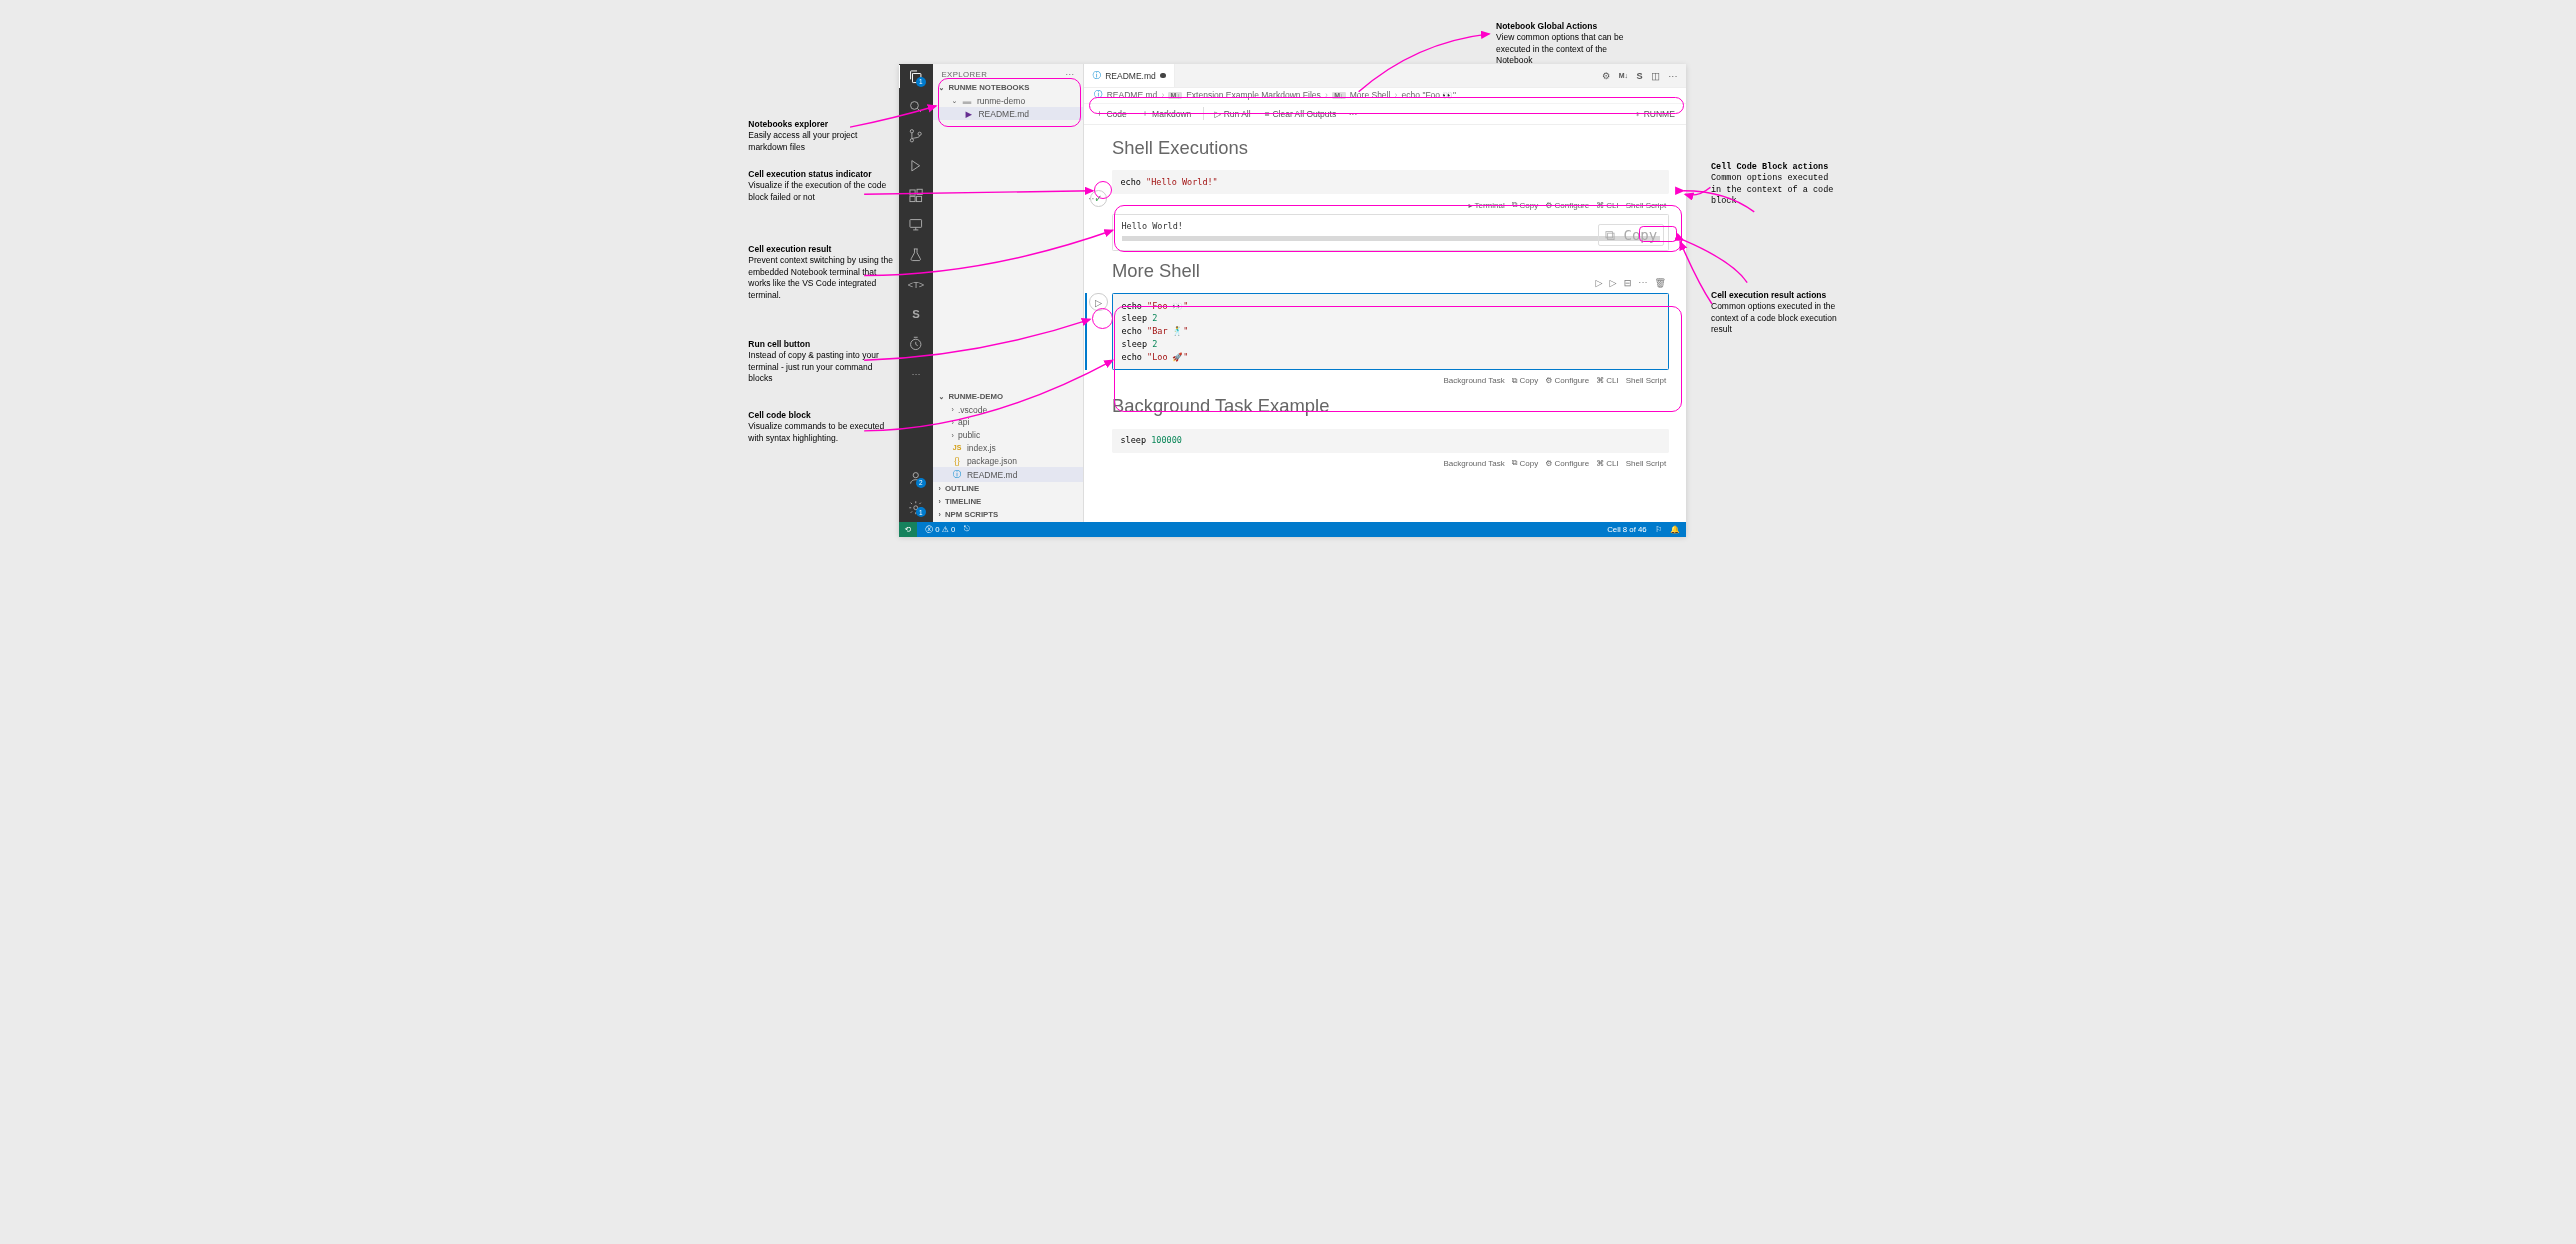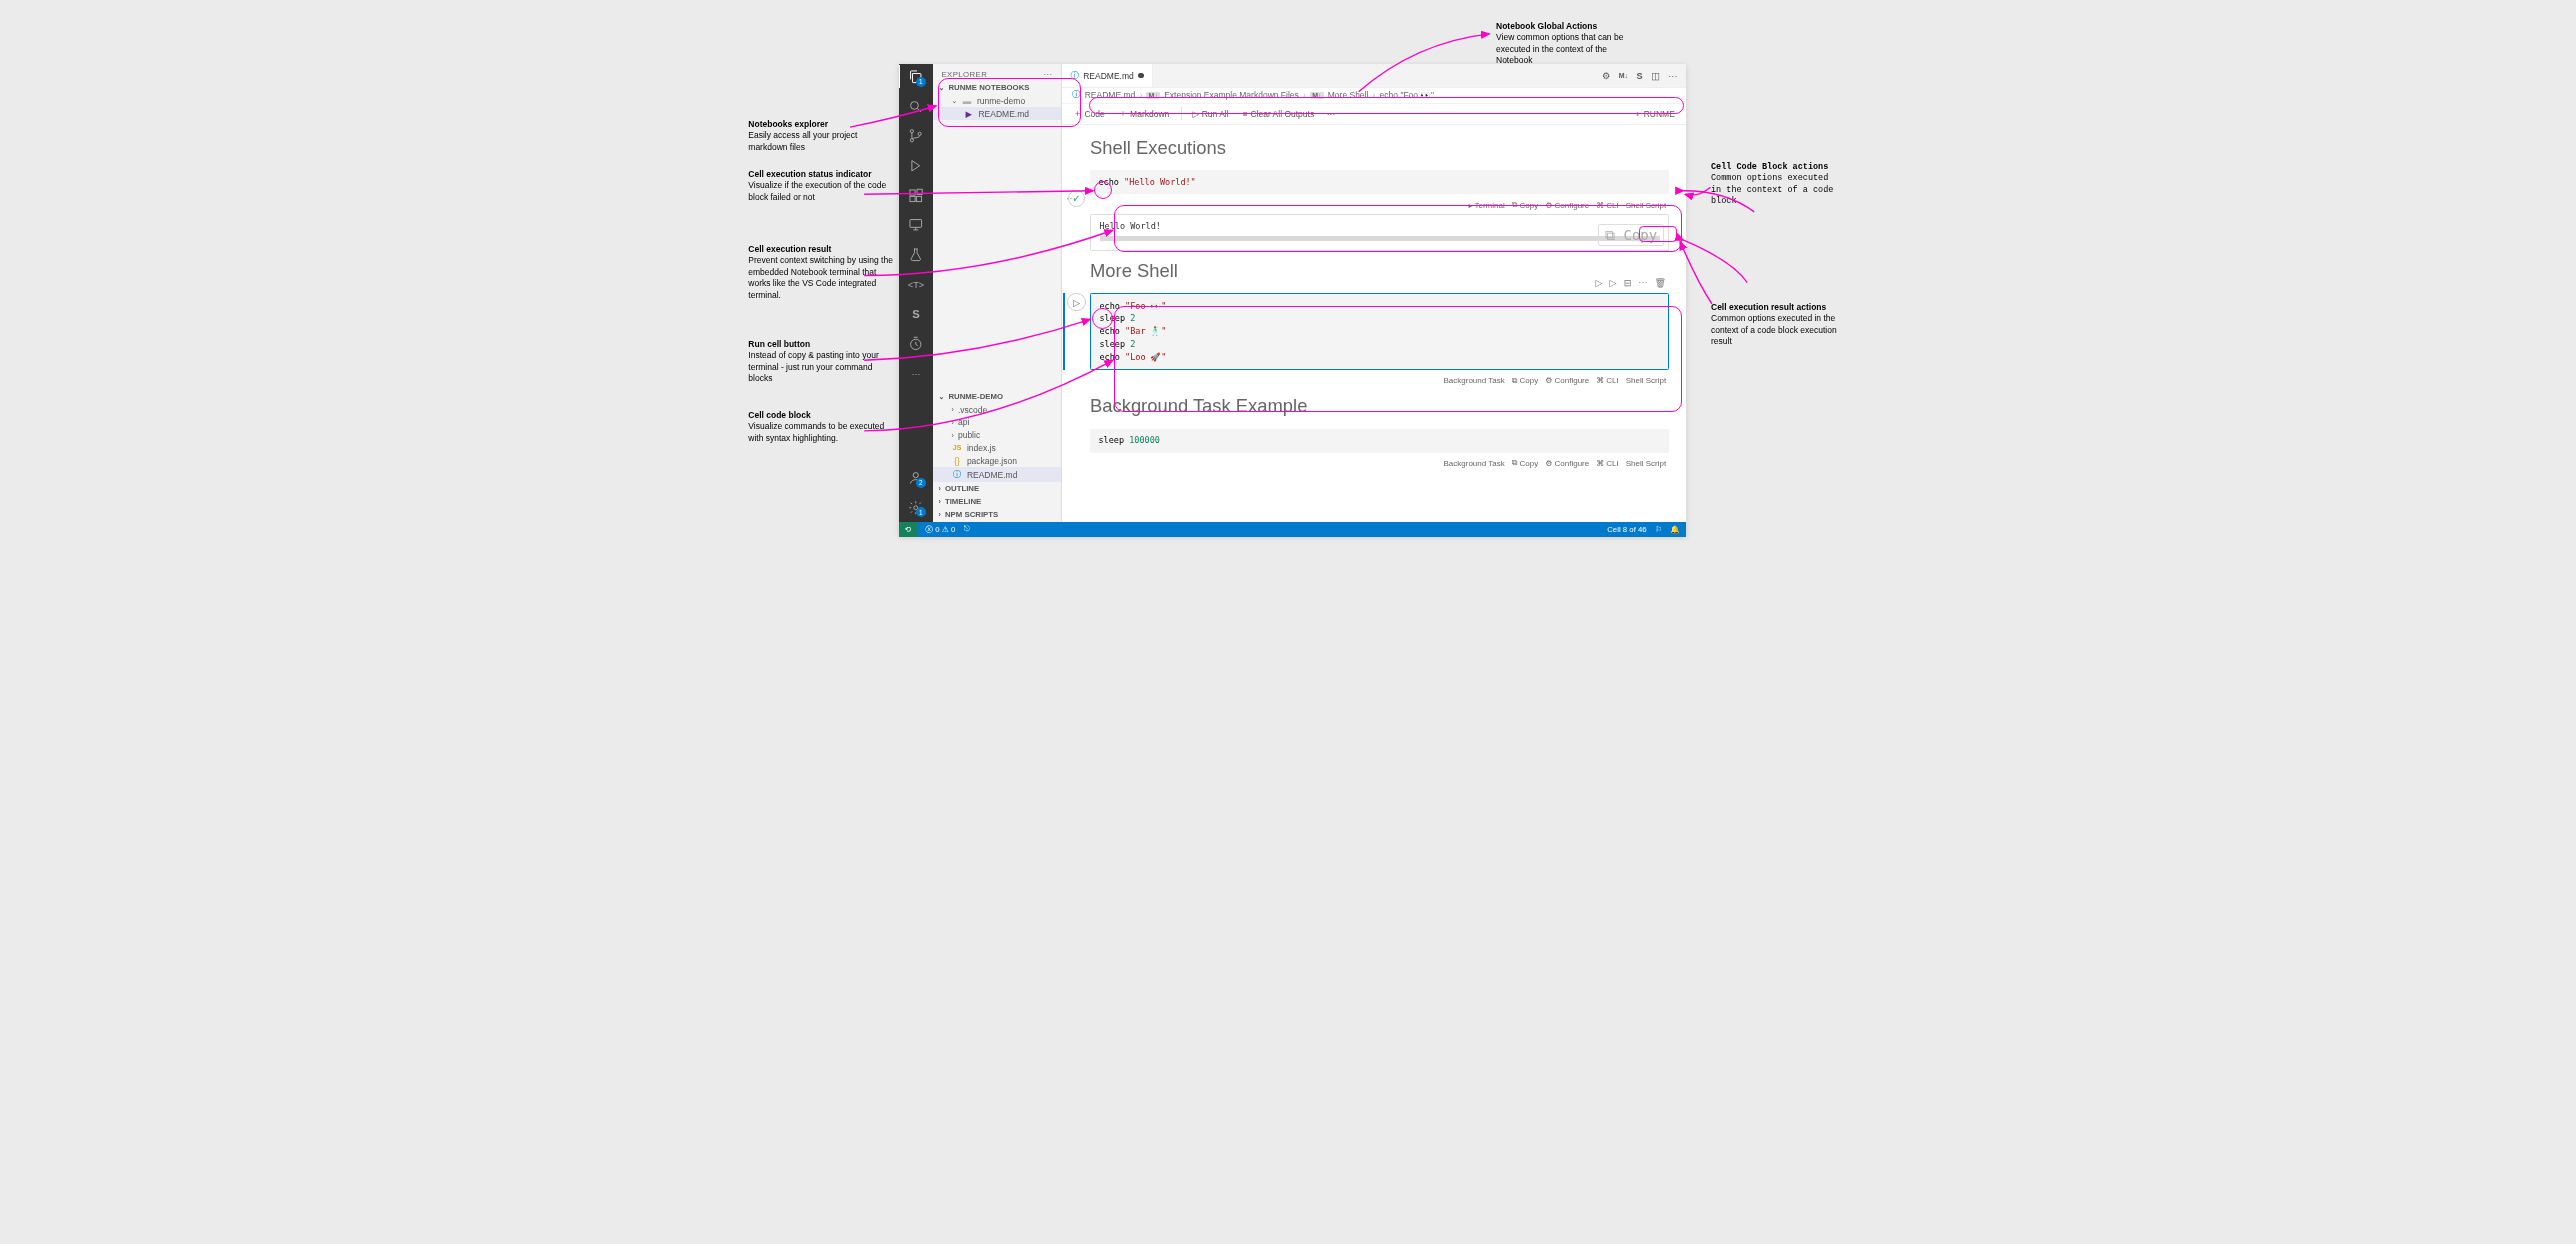--- a/index.html
+++ b/index.html
@@ -10,21 +10,21 @@
 
 
 .activity-bar { width: 34px; background: #333333; display: flex; flex-direction: column; align-items: center; padding-top: 4.2px; gap: 12.7px; color: #aaa; }
 .activity-bar .ico { width: 17px; height: 17px; display: flex; align-items: center; justify-content: center; cursor: pointer; position: relative; }
 .activity-bar .ico.active { color: #fff; }
 .activity-bar .ico.active::before { content:''; position:absolute; left:-8.5px; top:-2.8px; bottom:-2.8px; width:1.4px; background:#fff; }
 .activity-bar .badge { position: absolute; right: -1.4px; bottom: -1.4px; width: 10px; height: 10px; border-radius: 50%; background: #007acc; color: #fff; font-size: 6.4px; display: flex; align-items: center; justify-content: center; }
 .activity-bar .spacer { flex: 1; }
 
 
-.sidebar { width: 129px; background: #f3f3f3; border-right: 0.7px solid #ddd; display: flex; flex-direction: column; font-size: 8.5px; color: #555; }
+.sidebar { width: 151px; background: #f3f3f3; border-right: 0.7px solid #ddd; display: flex; flex-direction: column; font-size: 8.5px; color: #555; }
 .sidebar-hdr { padding: 5.6px 8.5px 2.8px; display: flex; justify-content: space-between; font-size: 7.8px; color: #666; letter-spacing: 0.4px; }
 .sidebar-sec-hdr { padding: 2.1px 5.6px; font-size: 7.8px; font-weight: 700; color: #555; display: flex; align-items: center; gap: 4px; cursor: pointer; }
 .sidebar-sec-hdr .chev { font-size: 7px; }
 .tree-item { padding: 1.4px 5.6px 1.4px 18.4px; display: flex; align-items: center; gap: 4.2px; cursor: pointer; }
 .tree-item.depth2 { padding-left: 30px; }
 .tree-item.sel { background: #e4e6f1; }
 .tree-item .fi { width: 11.3px; text-align: center; }
 .fill { flex: 1; overflow: auto; }
 .fi-purple { color: #652d90; }
 .fi-js { color: #d4a017; font-weight: 700; font-size: 7px; }
@@ -106,21 +106,21 @@
 </div>
 
 <div class="anno" style="left:759px;top:21px;">
   <span class="t">Notebook Global Actions</span>
   <span>View common options that can be executed in the context of the Notebook</span>
 </div>
 <div class="anno" style="left:974px;top:162px;font-family:Liberation Mono, monospace;">
   <span class="t">Cell Code Block actions</span>
   <span>Common options executed in the context of a code block</span>
 </div>
-<div class="anno" style="left:974px;top:302px;">
+<div class="anno" style="left:974px;top:290px;">
   <span class="t">Cell execution result actions</span>
   <span>Common options executed in the context of a code block execution result</span>
 </div>
 
 <div class="vscode">
  <div class="main-row">
 
   <div class="activity-bar">
     <div class="ico active">
       <svg width="15.5" height="15.5" viewBox="0 0 24 24" fill="none" stroke="currentColor" stroke-width="1.5">

